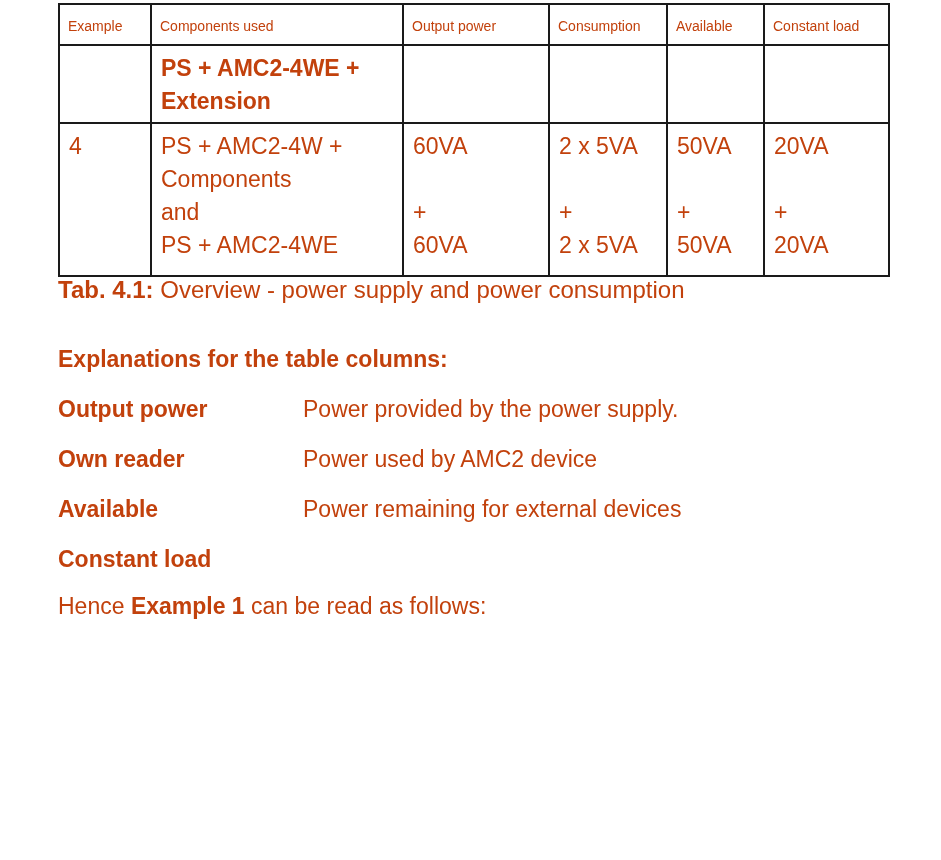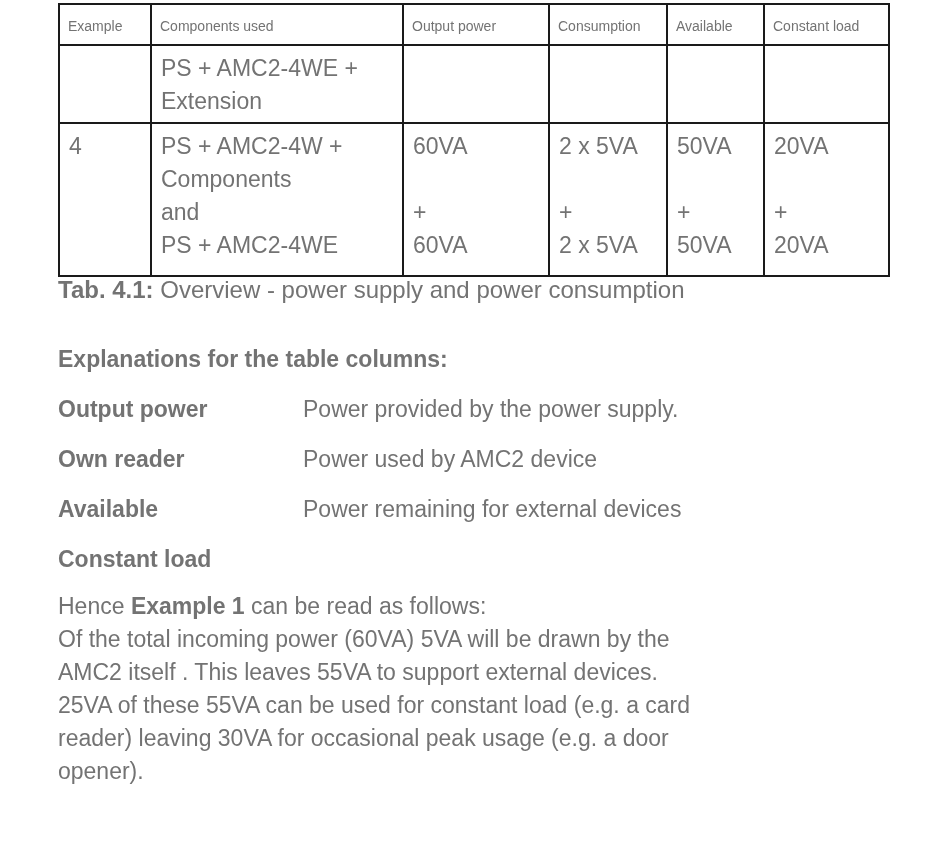--- a/index.html
+++ b/index.html
@@ -2,21 +2,21 @@
 <html><head>
 <meta charset="utf-8">
 <style>
   * { margin: 0; padding: 0; box-sizing: border-box; }
   html, body { background: #ffffff; }
   .page {
     position: relative;
     width: 941px;
     height: 860px;
     background: #ffffff;
-    color: #737373;
+    color: #c2410c;
     font-family: "Liberation Sans", "DejaVu Sans", sans-serif;
     padding: 3px 0 0 58px;
     overflow: hidden;
   }
   
   table.power-table {
     border-collapse: collapse;
     width: 830px;
     table-layout: fixed;
   }
@@ -33,21 +33,21 @@
     font-size: 14px;
     font-weight: normal;
     vertical-align: middle;
     padding: 4px 4px 2px 8px;
   }
   table.power-table td {
     font-size: 23px;
     line-height: 33px;
     padding: 6px 4px 4px 9px;
   }
-  tr.row-cont td { height: 68px; }
+  tr.row-cont td { height: 68px; font-weight: bold; }
   tr.row-4 td { height: 153px; }
   
   .caption {
     margin-top: 0;
     font-size: 24px;
     line-height: 26px;
   }
   .caption b { font-weight: bold; }
   
   .exp-heading {
@@ -159,19 +159,14 @@
       <div class="term">Available</div>
       <div class="def">Power remaining for external devices</div>
     </div>
     <div class="defrow">
       <div class="term">Constant load</div>
     </div>
   </div>
 
   <p class="note-intro"><span>Hence </span><b>Example 1</b><span> can be read as follows:</span></p>
 
-  <p class="note-body">Of the total incoming power (60VA) 5VA will be drawn by the
-AMC2 itself . This leaves 55VA to support external devices.
-25VA of these 55VA can be used for constant load (e.g. a card
-reader) leaving 30VA for occasional peak usage (e.g. a door
-opener).</p>
 
 </div>
 
 </body></html>

